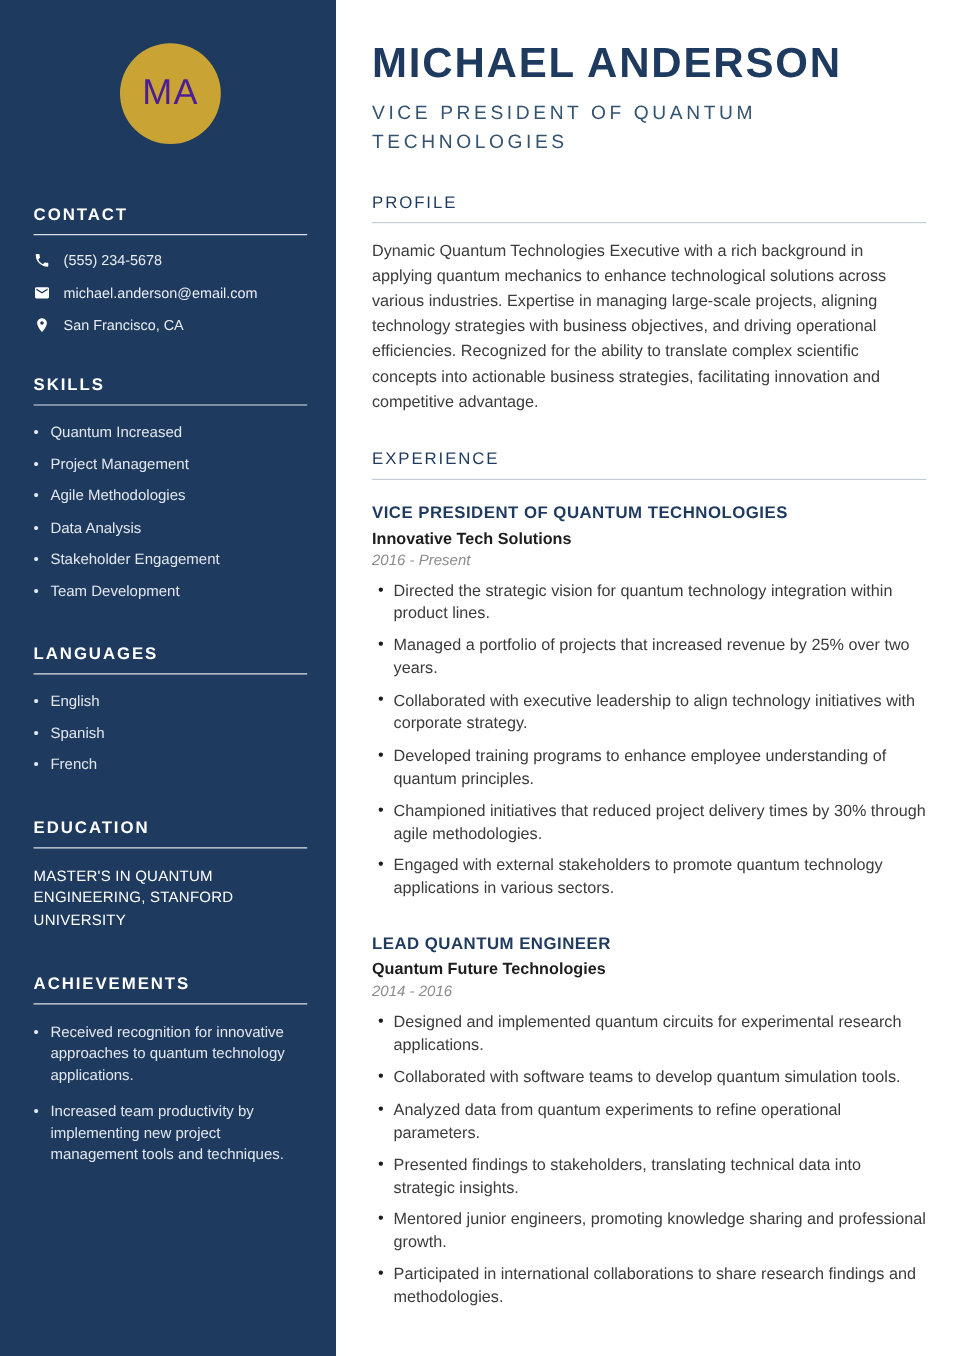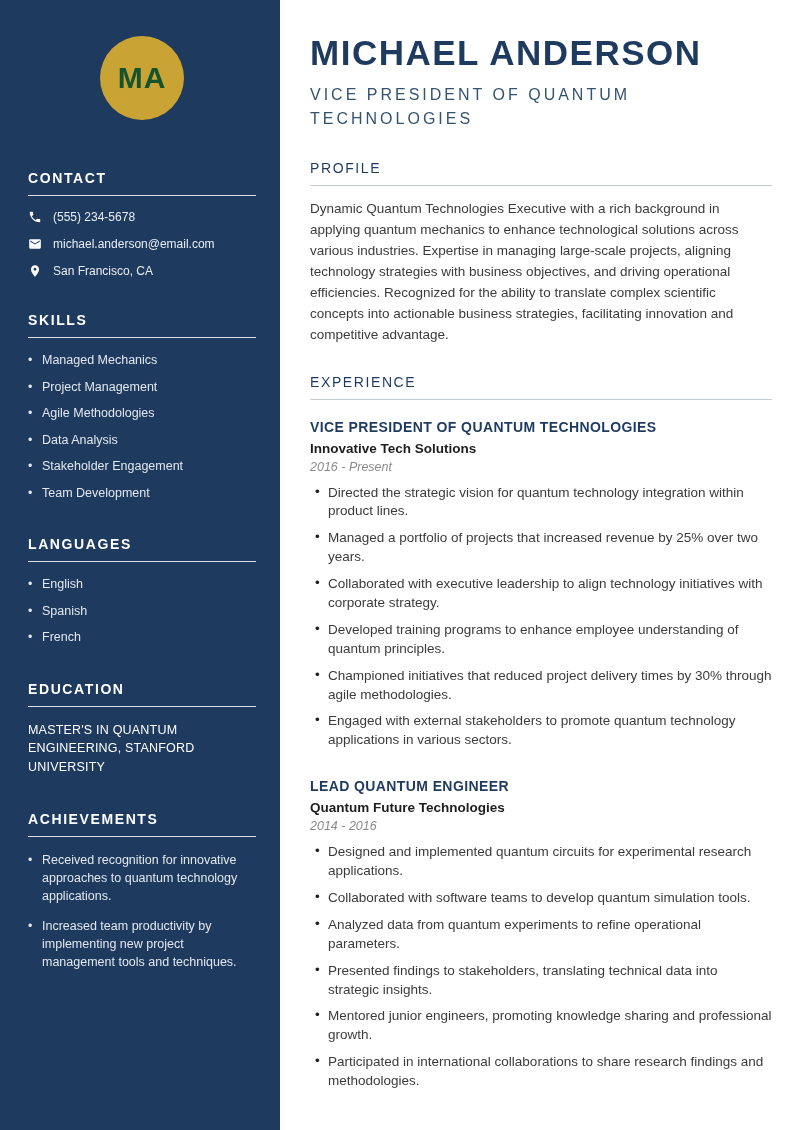--- a/index.html
+++ b/index.html
@@ -17,22 +17,22 @@
     color: #eef1f6;
     padding: 36px 24px 30px 28px;
   }
   .avatar {
     width: 84px; height: 84px; border-radius: 50%;
     background: var(--gold, #c9a434);
     margin: 0 auto;
     display: flex; align-items: center; justify-content: center;
   }
   .avatar-initials {
-    font-size: 30px; font-weight: 700; letter-spacing: 1px;
-    color: #14532d;
+    font-size: 30px; font-weight: 400; letter-spacing: 1px;
+    color: #4c1d95;
   }
   .side-section { margin-top: 34px; }
   .side-section.first { margin-top: 50px; }
   .side-title {
     font-size: 14px; font-weight: 700; letter-spacing: 1.6px;
     color: #ffffff; text-transform: uppercase;
     padding-bottom: 9px; margin-bottom: 14px;
     border-bottom: 1px solid rgba(255,255,255,0.85);
   }
   .contact-row {
@@ -132,21 +132,21 @@
               <path d="M12 2C8.13 2 5 5.13 5 9c0 5.25 7 13 7 13s7-7.75 7-13c0-3.87-3.13-7-7-7zm0 9.5c-1.38 0-2.5-1.12-2.5-2.5s1.12-2.5 2.5-2.5 2.5 1.12 2.5 2.5-1.12 2.5-2.5 2.5z"></path>
             </svg>
         </span>
         <span class="ctext">San Francisco, CA</span>
       </div>
     </section>
 
     <section class="side-section">
       <h2 class="side-title">SKILLS</h2>
       <ul class="side-list">
-        <li>Managed Mechanics</li>
+        <li>Quantum Increased</li>
         <li>Project Management</li>
         <li>Agile Methodologies</li>
         <li>Data Analysis</li>
         <li>Stakeholder Engagement</li>
         <li>Team Development</li>
       </ul>
     </section>
 
     <section class="side-section">
       <h2 class="side-title">LANGUAGES</h2>

